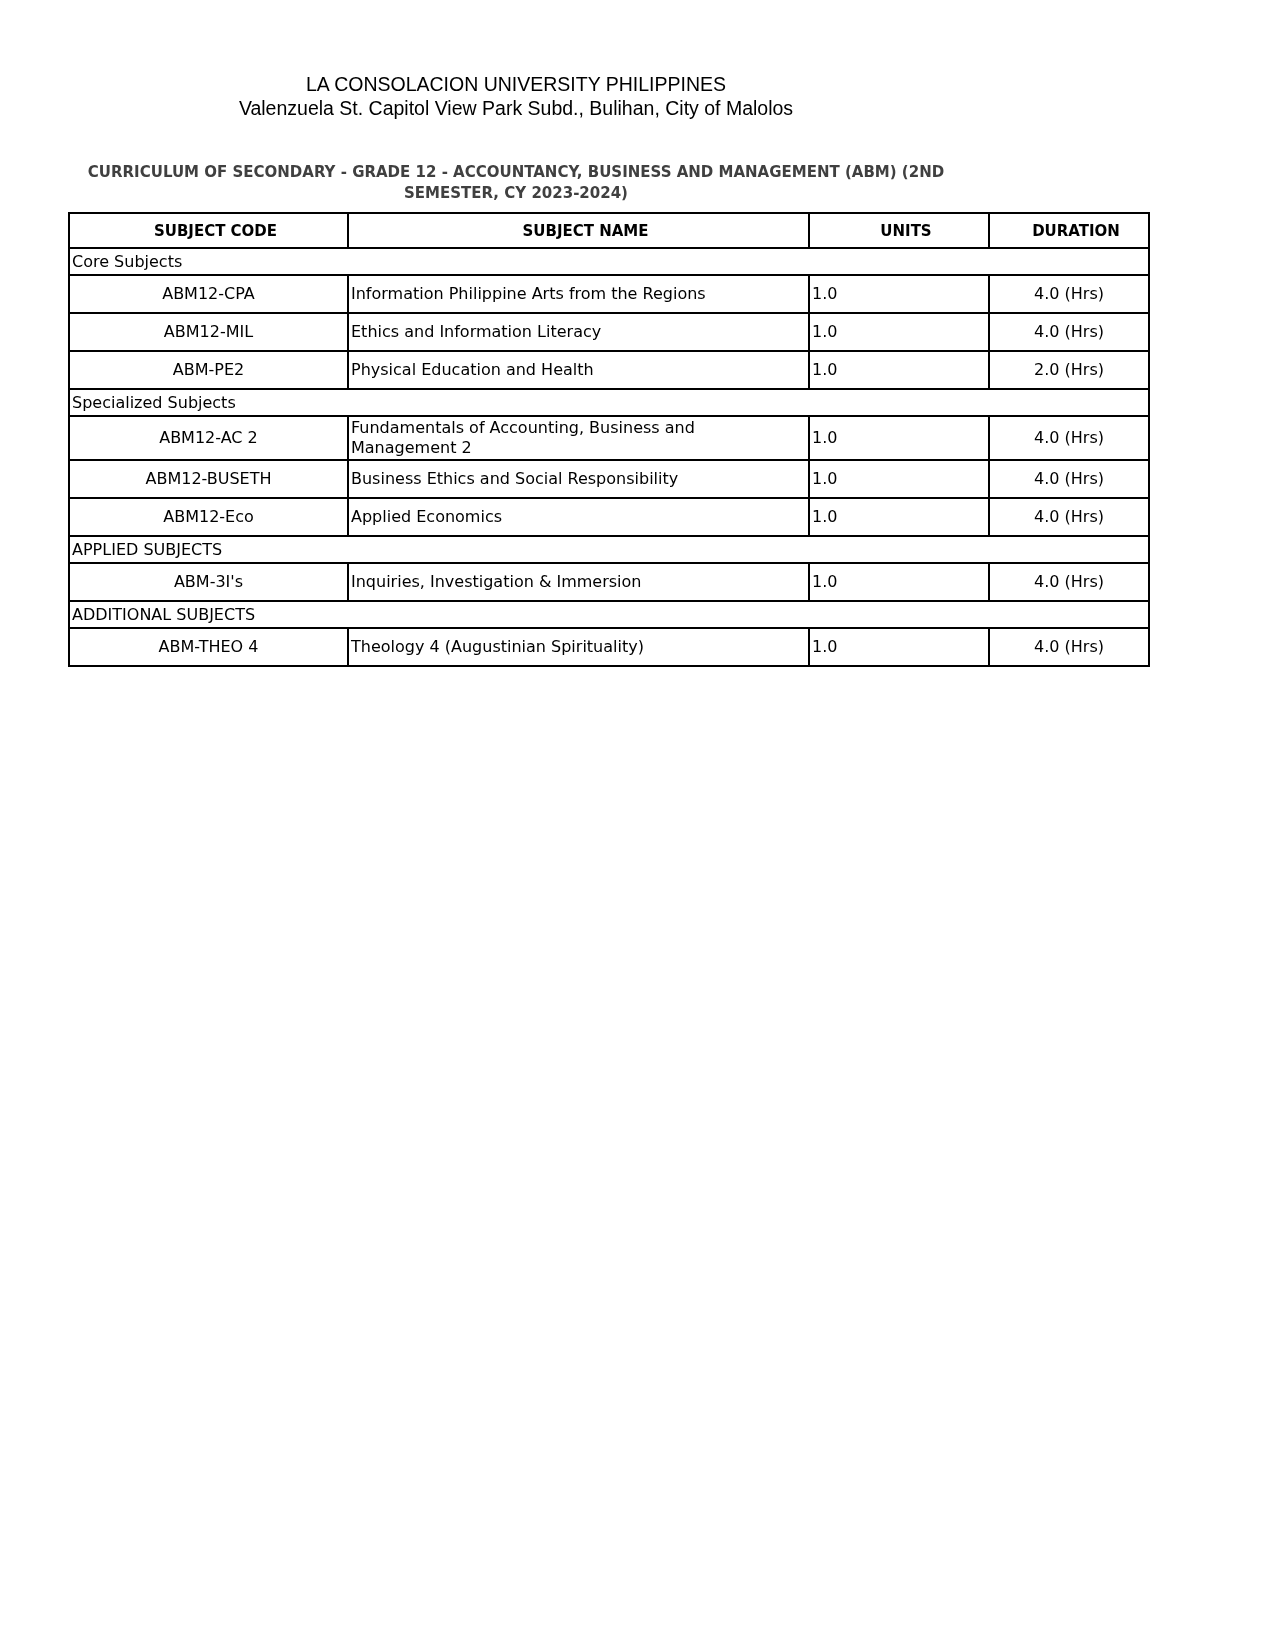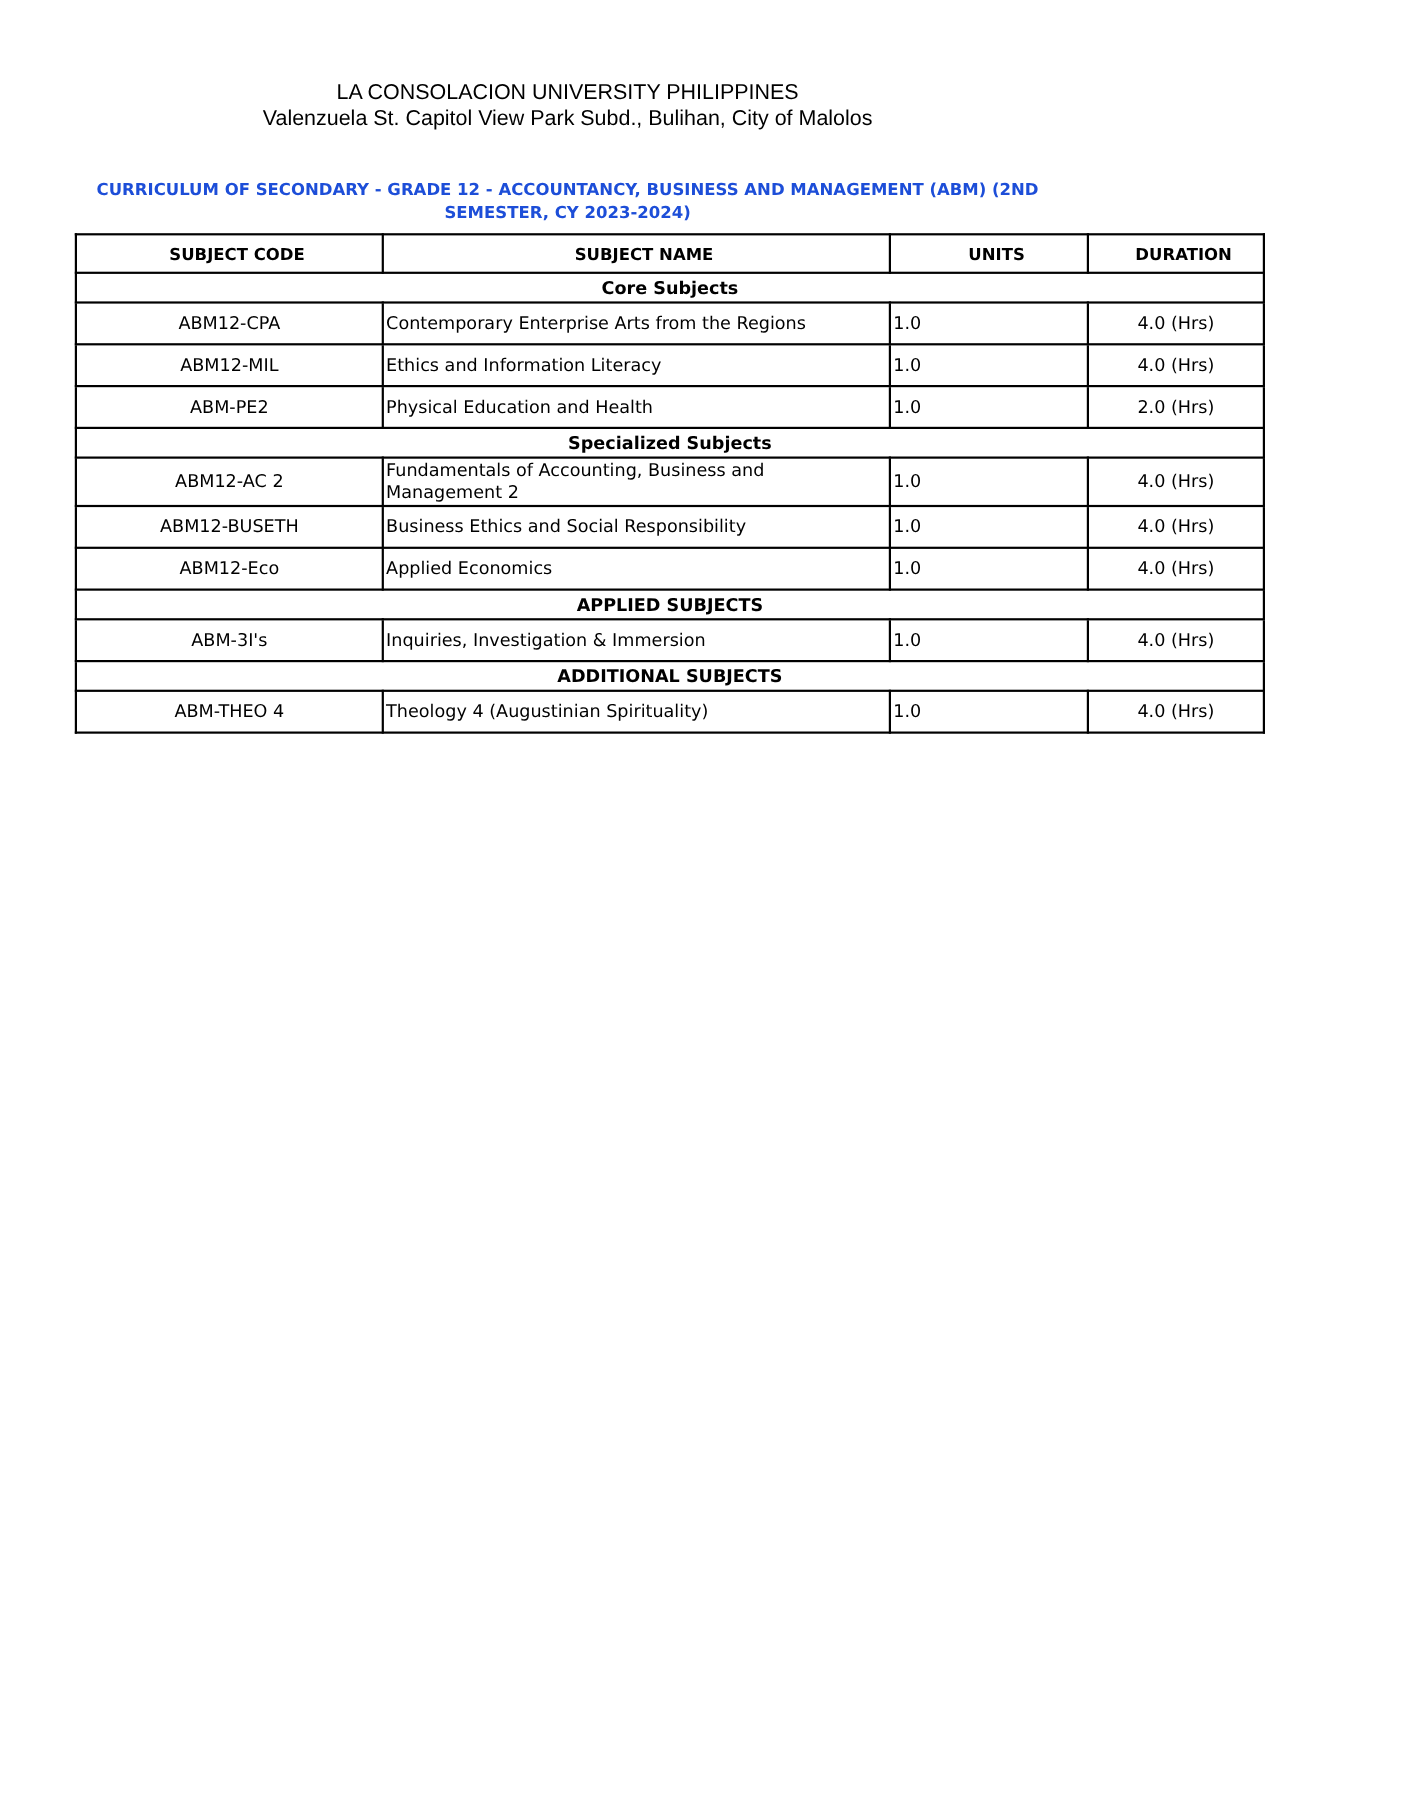--- a/index.html
+++ b/index.html
@@ -31,21 +31,21 @@
     color: #000000;
   }
   .curriculum-title {
     margin-top: 42px;
     margin-bottom: 8px;
     text-align: center;
     font-family: "DejaVu Sans", sans-serif;
     font-weight: bold;
     font-size: 15px;
     line-height: 21px;
-    color: #1d4ed8;
+    color: #404040;
   }
   table.curriculum {
     border-collapse: collapse;
     table-layout: fixed;
     width: 1080px;
     font-size: 16px;
     color: #000000;
   }
   table.curriculum th,
   table.curriculum td {
@@ -55,22 +55,22 @@
   }
   table.curriculum th {
     font-size: 15px;
     font-weight: bold;
     text-align: center;
     height: 31px;
     padding-left: 16px;
   }
   tr.section-row td {
     height: 23px;
-    text-align: center;
-    font-weight: bold;
+    text-align: left;
+    font-weight: normal;
     vertical-align: middle;
   }
   tr.data-row td {
     height: 34px;
     vertical-align: middle;
     line-height: 20px;
   }
   td.cell-code { text-align: center; }
   td.cell-name { text-align: left; padding-right: 10px; }
   td.cell-units { text-align: left; }
@@ -104,21 +104,21 @@
           <th>DURATION</th>
         </tr>
       </thead>
       <tbody>
 
       <tr class="section-row">
             <td colspan="4">Core Subjects</td>
           </tr>
           <tr class="data-row">
             <td class="cell-code">ABM12-CPA</td>
-            <td class="cell-name">Contemporary Enterprise Arts from the Regions</td>
+            <td class="cell-name">Information Philippine Arts from the Regions</td>
             <td class="cell-units">1.0</td>
             <td class="cell-duration">4.0 (Hrs)</td>
           </tr>
           <tr class="data-row">
             <td class="cell-code">ABM12-MIL</td>
             <td class="cell-name">Ethics and Information Literacy</td>
             <td class="cell-units">1.0</td>
             <td class="cell-duration">4.0 (Hrs)</td>
           </tr>
           <tr class="data-row">

